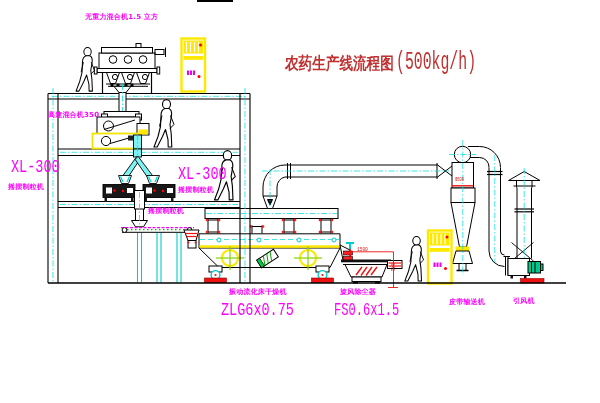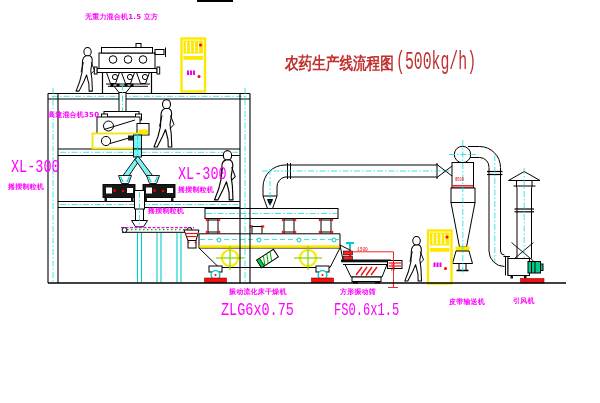--- a/index.html
+++ b/index.html
@@ -388,20 +388,20 @@
 <div class="title-cn" style="left:285px;top:52px">农药生产线流程图</div>
 <div class="title-cap" style="left:396px;top:47px">(500kg/h)</div>
 <div class="lbl" style="left:48px;top:110px">高速混合机350</div>
 <div class="model" style="left:11px;top:157px">XL-300</div>
 <div class="lbl" style="left:8px;top:182px">摇摆制粒机</div>
 <div class="model" style="left:178px;top:164px">XL-300</div>
 <div class="lbl" style="left:178px;top:185px">摇摆制粒机</div>
 <div class="lbl" style="left:148px;top:206px">摇摆制粒机</div>
 <div class="lbl" style="left:229px;top:287px">振动流化床干燥机</div>
 <div class="model" style="left:221px;top:300px">ZLG6x0.75</div>
-<div class="lbl" style="left:340px;top:287px">方形振动筛</div>
+<div class="lbl" style="left:340px;top:287px">旋风除尘器</div>
 <div class="model m67" style="left:334px;top:300px">FS0.6x1.5</div>
 <div class="lbl" style="left:449px;top:297px">皮带输送机</div>
 <div class="lbl" style="left:513px;top:296px">引风机</div>
 <div class="rdim" style="left:357px;top:245.5px">1500</div>
 <div class="rdim rot90" style="left:396px;top:263px">941</div>
 <div class="rdim" style="left:455px;top:177px;font-size:5px">Φ500</div>
 </div>
 
 </body></html>

